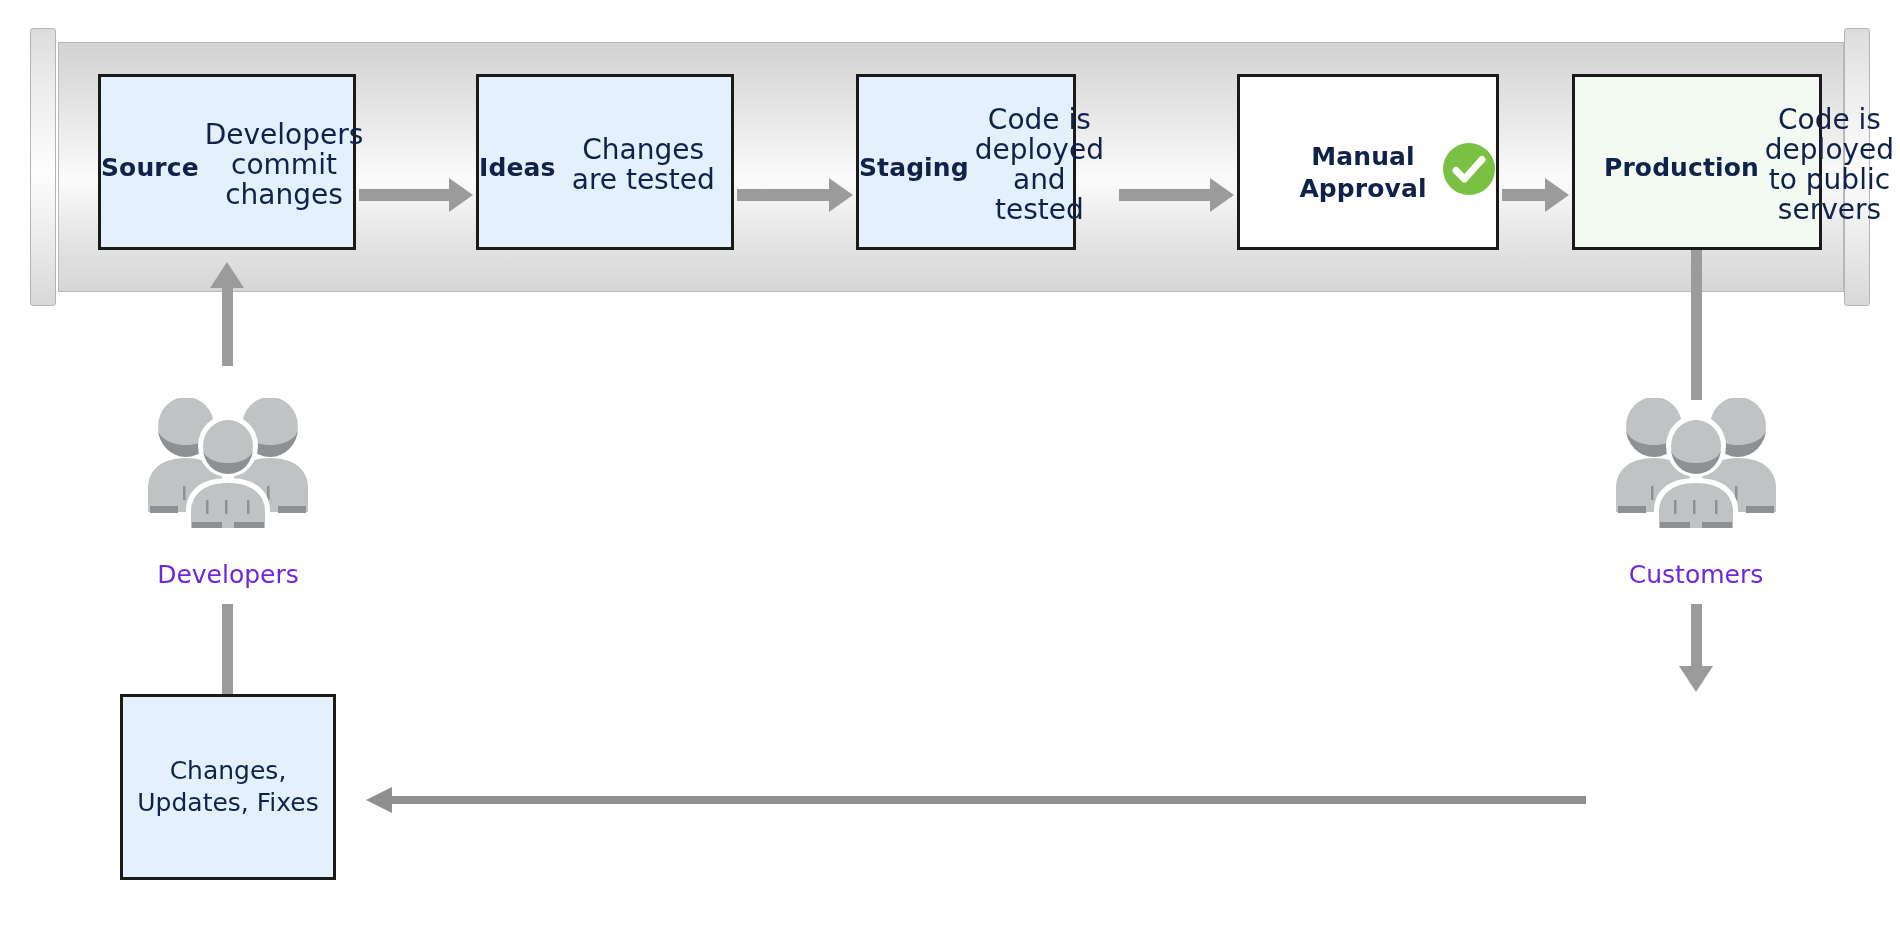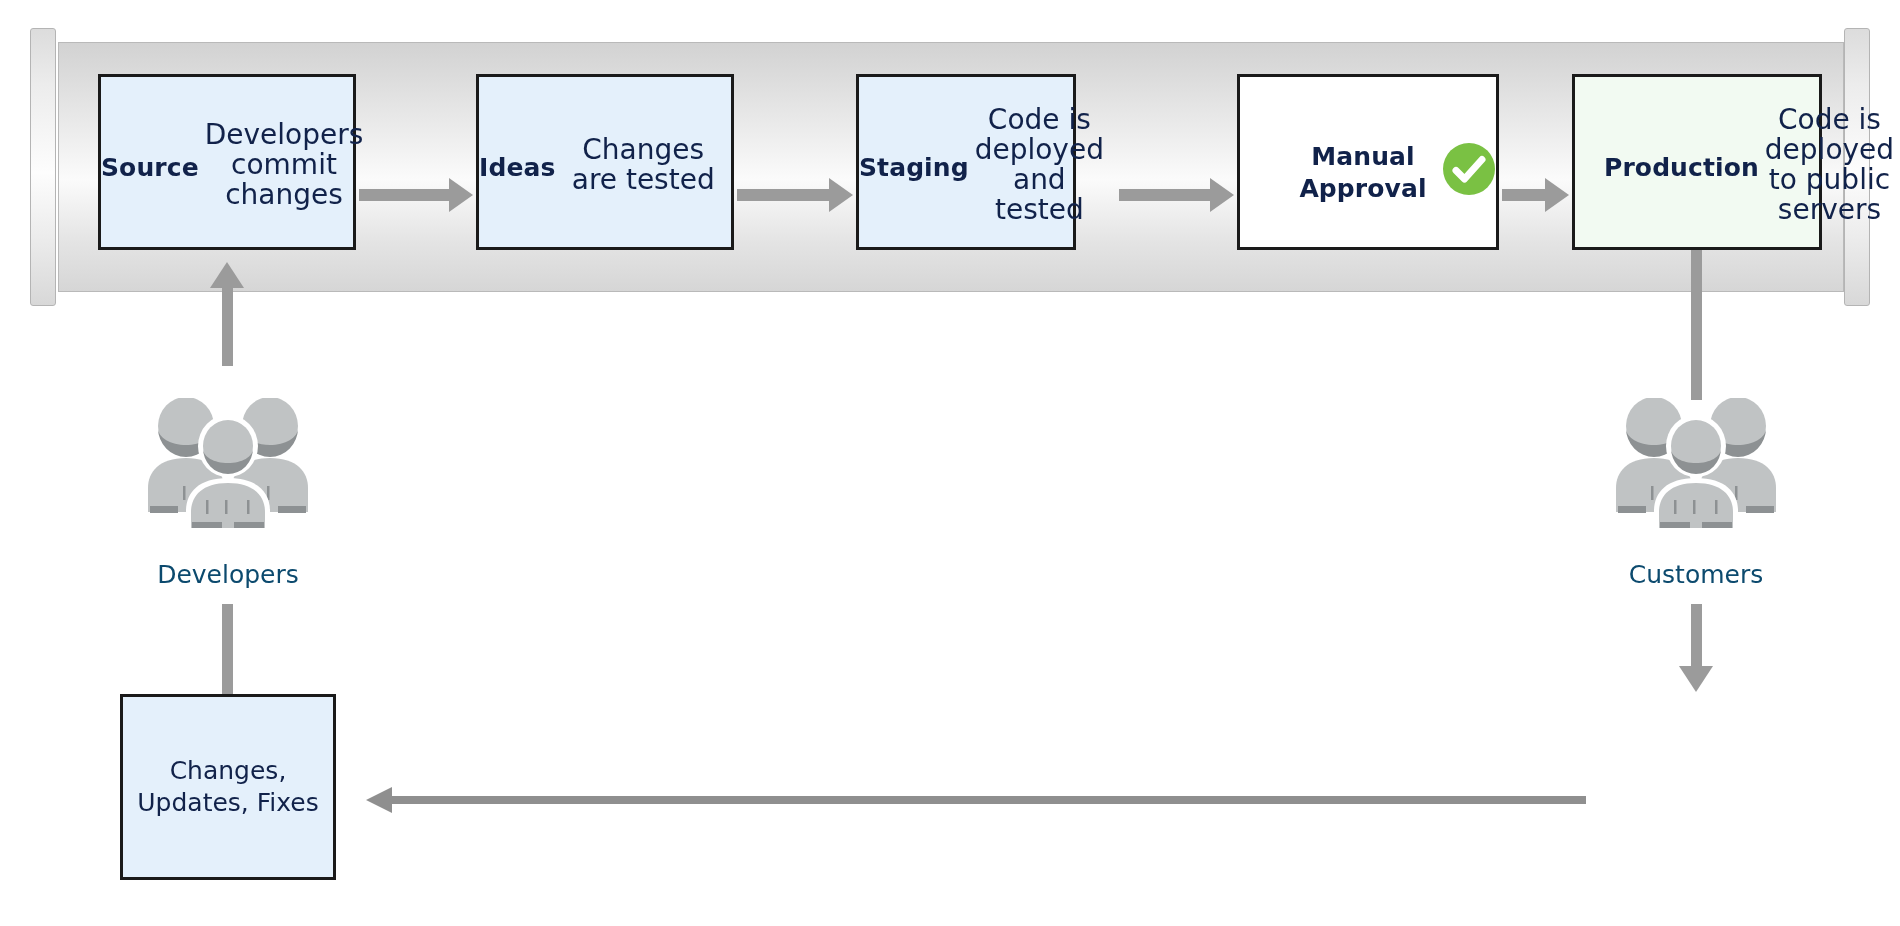--- a/index.html
+++ b/index.html
@@ -87,21 +87,21 @@
   }
 
   
   .people{position:absolute;width:176px;height:130px;}
 
   .actor-label{
     position:absolute;
     width:260px;
     text-align:center;
     font-size:25px;
-    color:#0c4a6e;
+    color:#6d28d9;
   }
 
   
   .fb-box{
     position:absolute;
     width:216px;height:186px;
     border:3px solid #1a1a1a;
     background:#e4f0fb;
     box-sizing:border-box;
     display:flex;align-items:center;justify-content:center;

